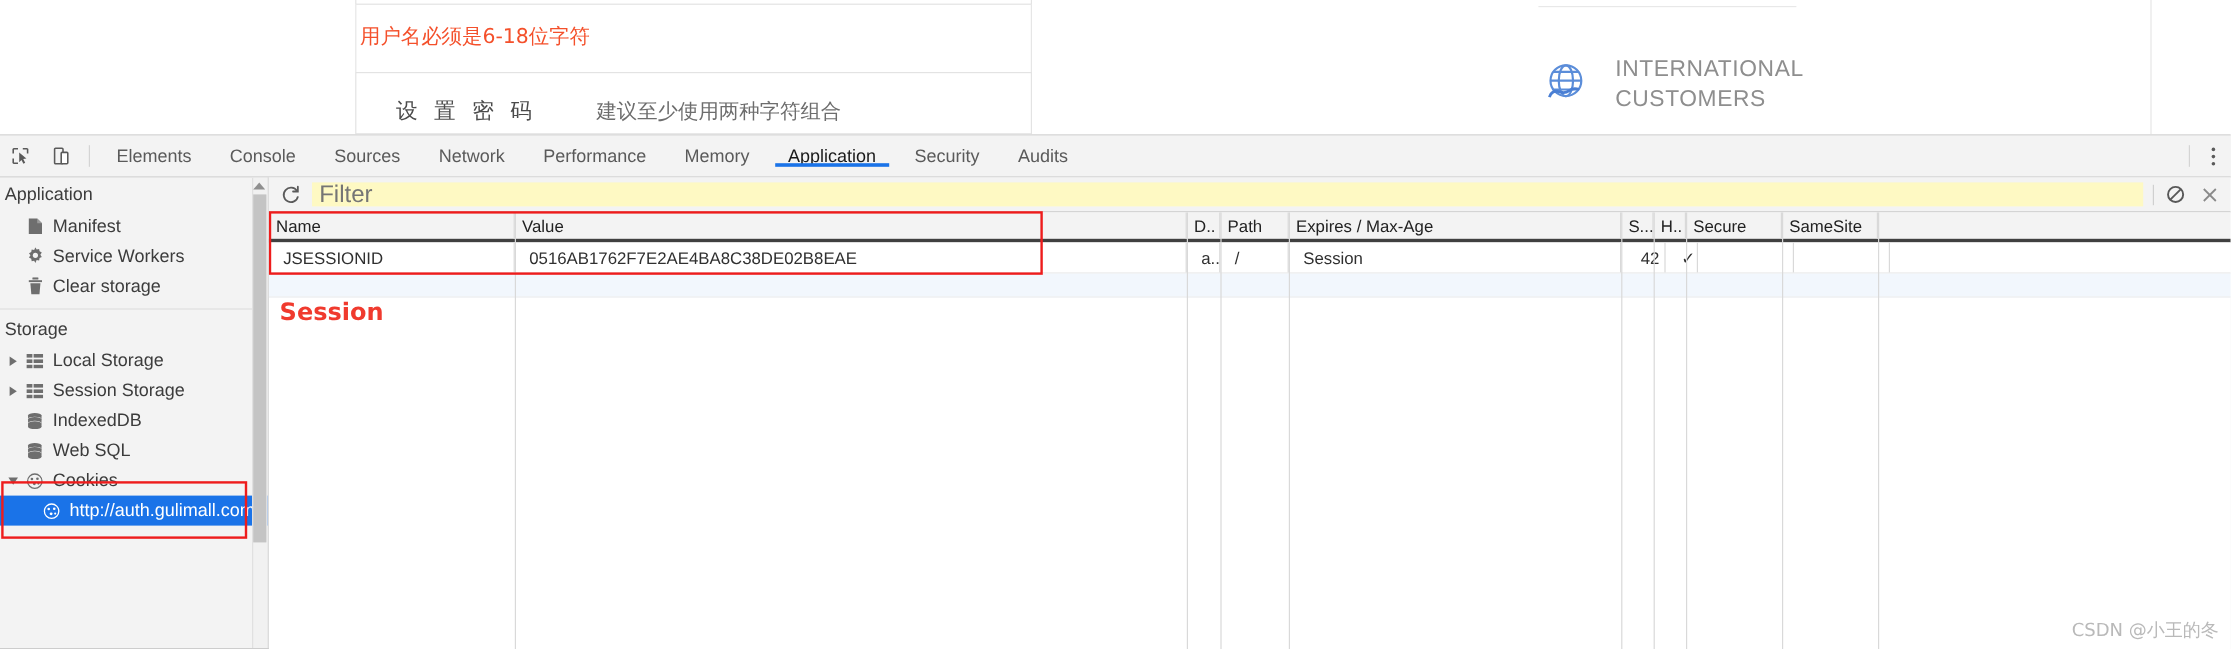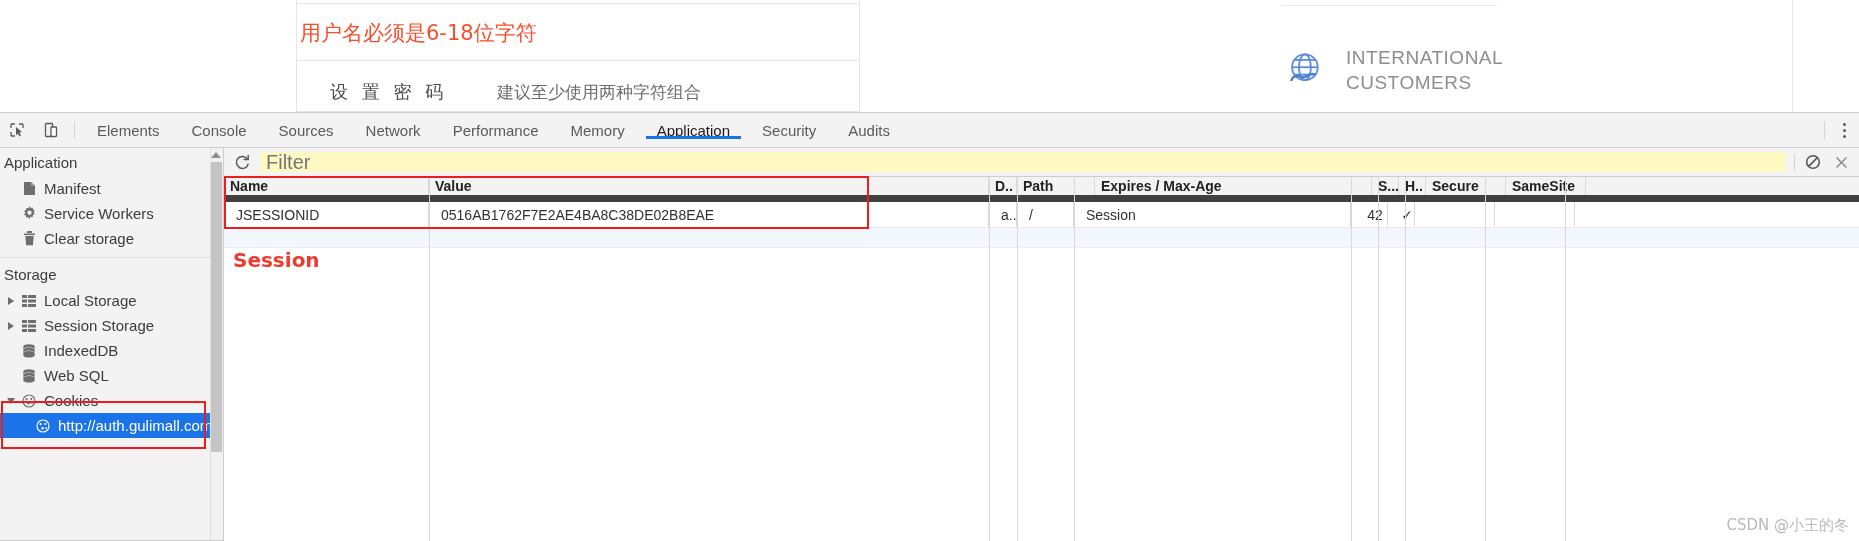--- a/index.html
+++ b/index.html
@@ -23,21 +23,21 @@
   }
   .form-box {
     position:absolute;
     border:1px solid #e3e3e3;
     background:#fff;
   }
   .form-box.top { left:296px; top:-22px; width:564px; height:26px; }
   .form-box.bottom { left:296px; top:60px; width:564px; height:52px; }
   .err-text {
     position:absolute; left:300px; top:19px;
-    font-size:21px; color:#f4502b;
+    font-size:17px; color:#f4502b;
     font-family:"DejaVu Sans","Liberation Sans",sans-serif;
     white-space:nowrap;
   }
   .pw-label {
     position:absolute; left:330px; top:80px;
     font-size:18px; color:#4b4b4b; letter-spacing:4px;
     font-family:"DejaVu Sans","Liberation Sans",sans-serif;
     white-space:nowrap;
   }
   .pw-hint {
@@ -188,21 +188,21 @@
     font-size:20px; color:#8a8a8a; padding:0 6px;
     font-family:"Liberation Sans", sans-serif;
   }
   .tb-vsep { width:1px; height:17px; background:#d0d0d0; margin:0 4px; }
 
   
   .tbl { position:relative; width:100%; }
   .tr {
     display:flex; height:26px; align-items:stretch;
   }
-  .th-row { background:#f3f3f3; border-bottom:7px solid #404040; height:25px;font-weight:bold; }
+  .th-row { background:#f3f3f3; border-bottom:3px solid #404040; height:25px; }
   .td, .th {
     font-size:14px; color:#303030;
     display:flex; align-items:center;
     padding-left:6px;
     border-right:1px solid #d9d9d9;
     overflow:hidden; white-space:nowrap;
     font-family:"Liberation Sans", sans-serif;
   }
   .th { color:#222; }
   .data-row { background:#ffffff; border-bottom:1px solid #e8e8e8; }
@@ -505,21 +505,21 @@
             </svg>
           </div>
         </div>
 
         <div class="tbl">
 
           <div class="tr th-row">
             <div class="th" style="width:205px">Name</div>
             <div class="th" style="width:560px">Value</div>
             <div class="th" style="width:28px">D..</div>
-            <div class="th" style="width:78px">Path</div>
+            <div class="th" style="width:57px">Path</div>
             <div class="th" style="width:277px">Expires / Max-Age</div>
             <div class="th" style="width:27px">S...</div>
             <div class="th" style="width:27px">H..</div>
             <div class="th" style="width:80px">Secure</div>
             <div class="th" style="width:80px">SameSite</div>
           </div>
 
           <div class="tr data-row">
             <div class="td" style="width:205px">JSESSIONID</div>
             <div class="td" style="width:560px">0516AB1762F7E2AE4BA8C38DE02B8EAE</div>

